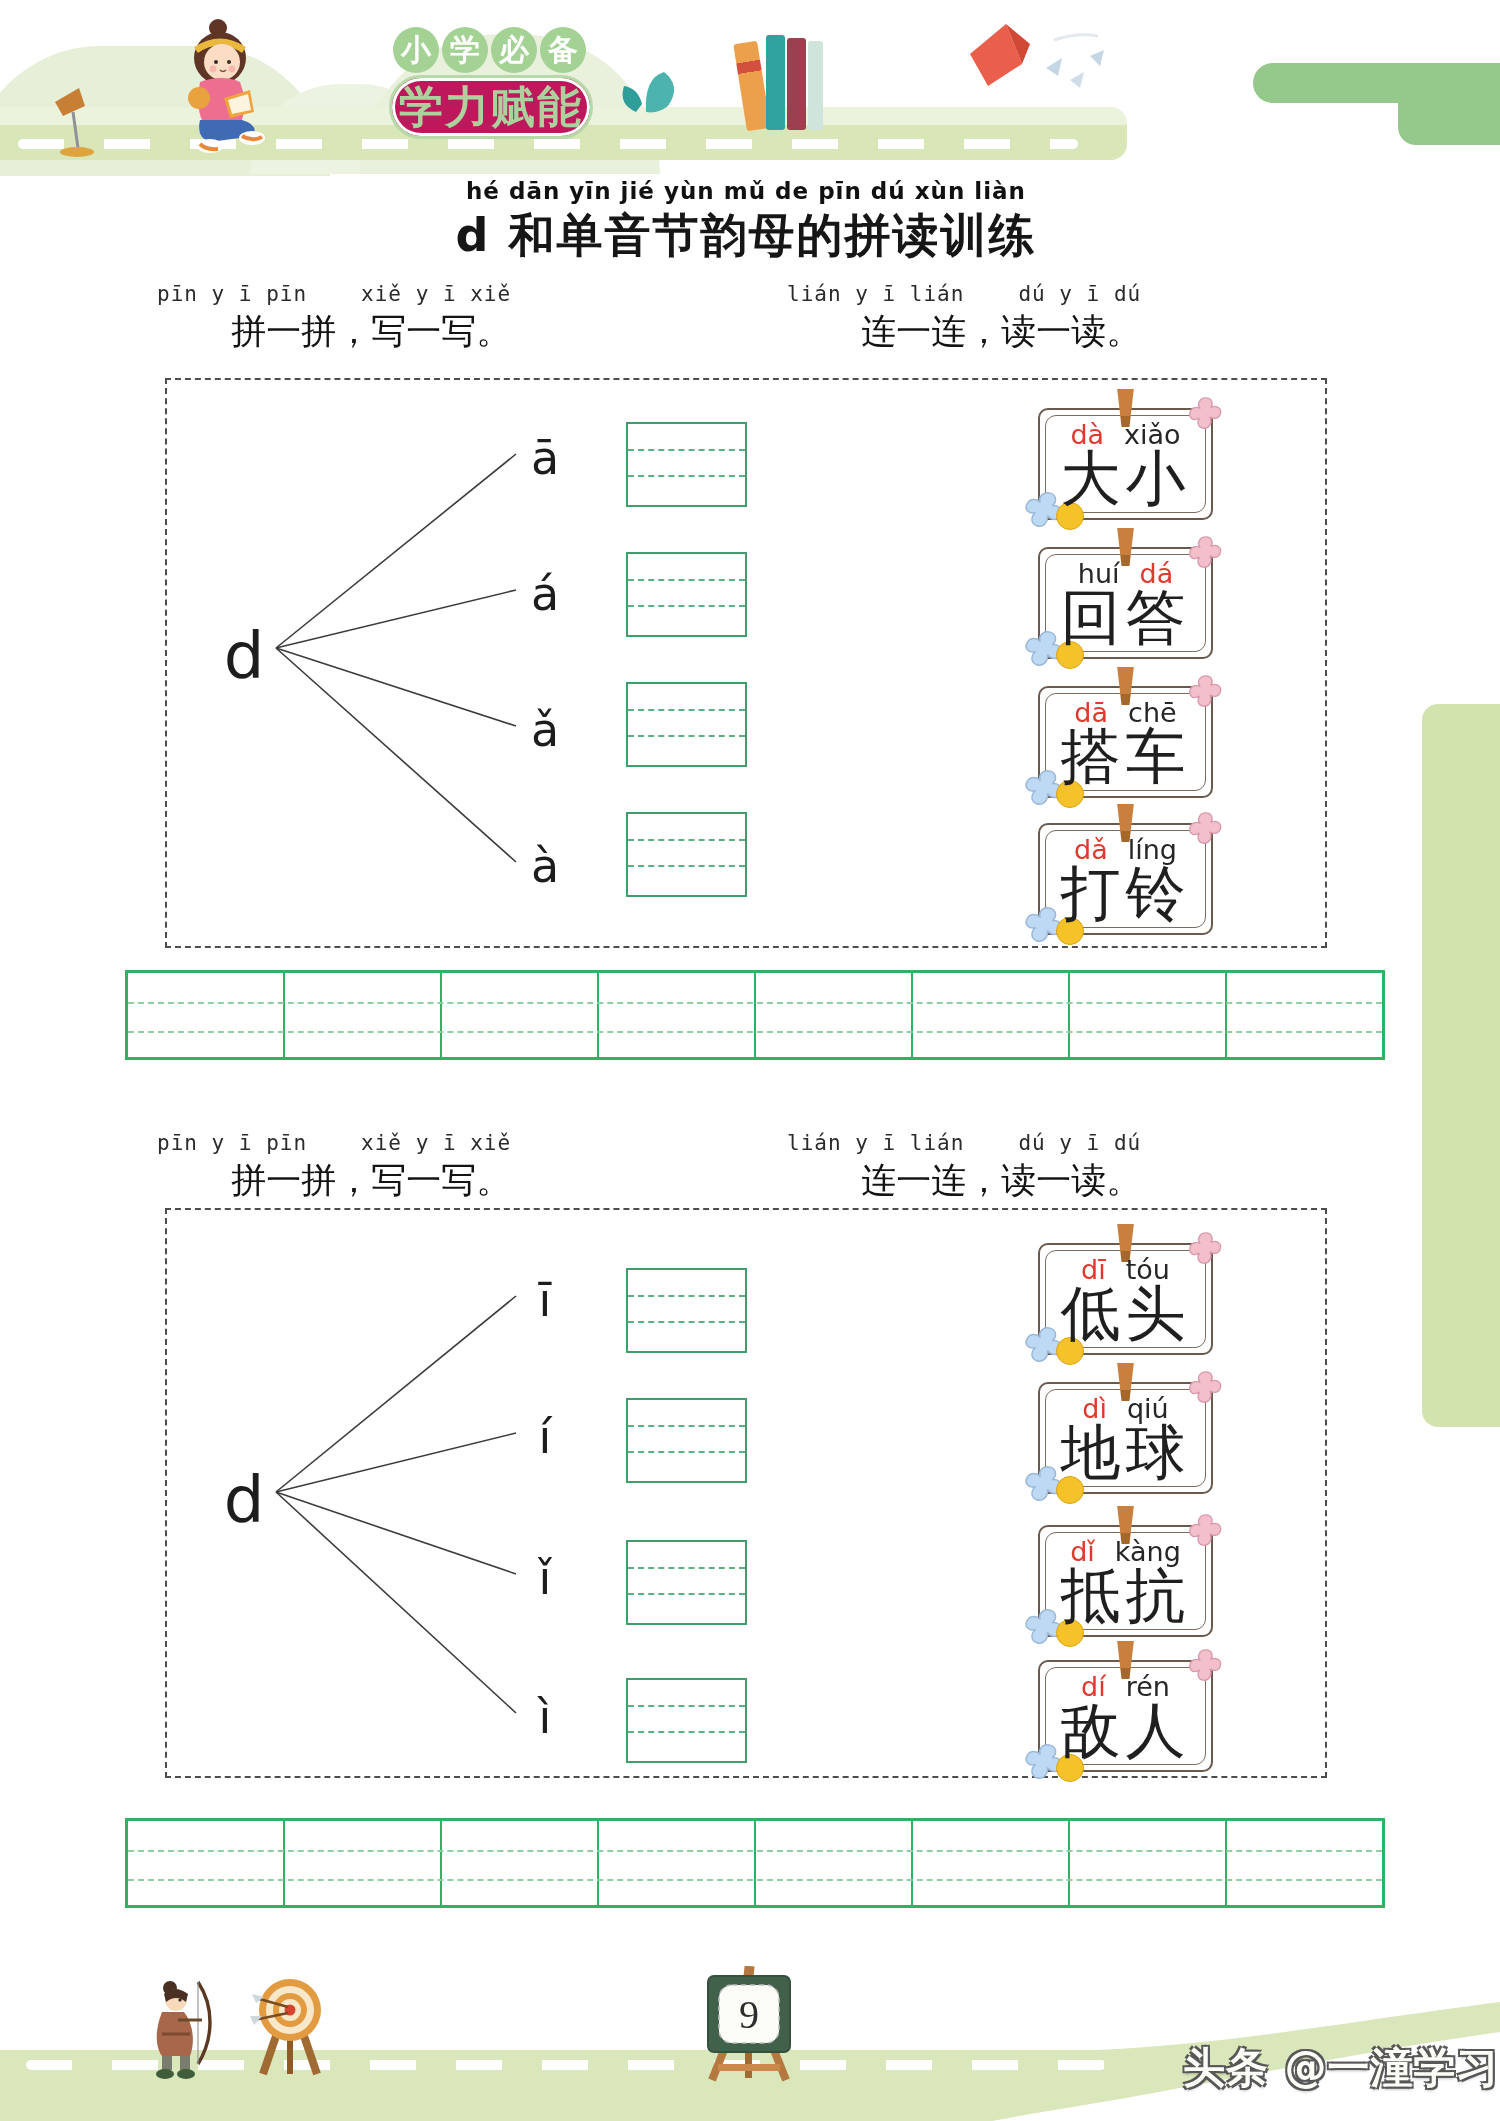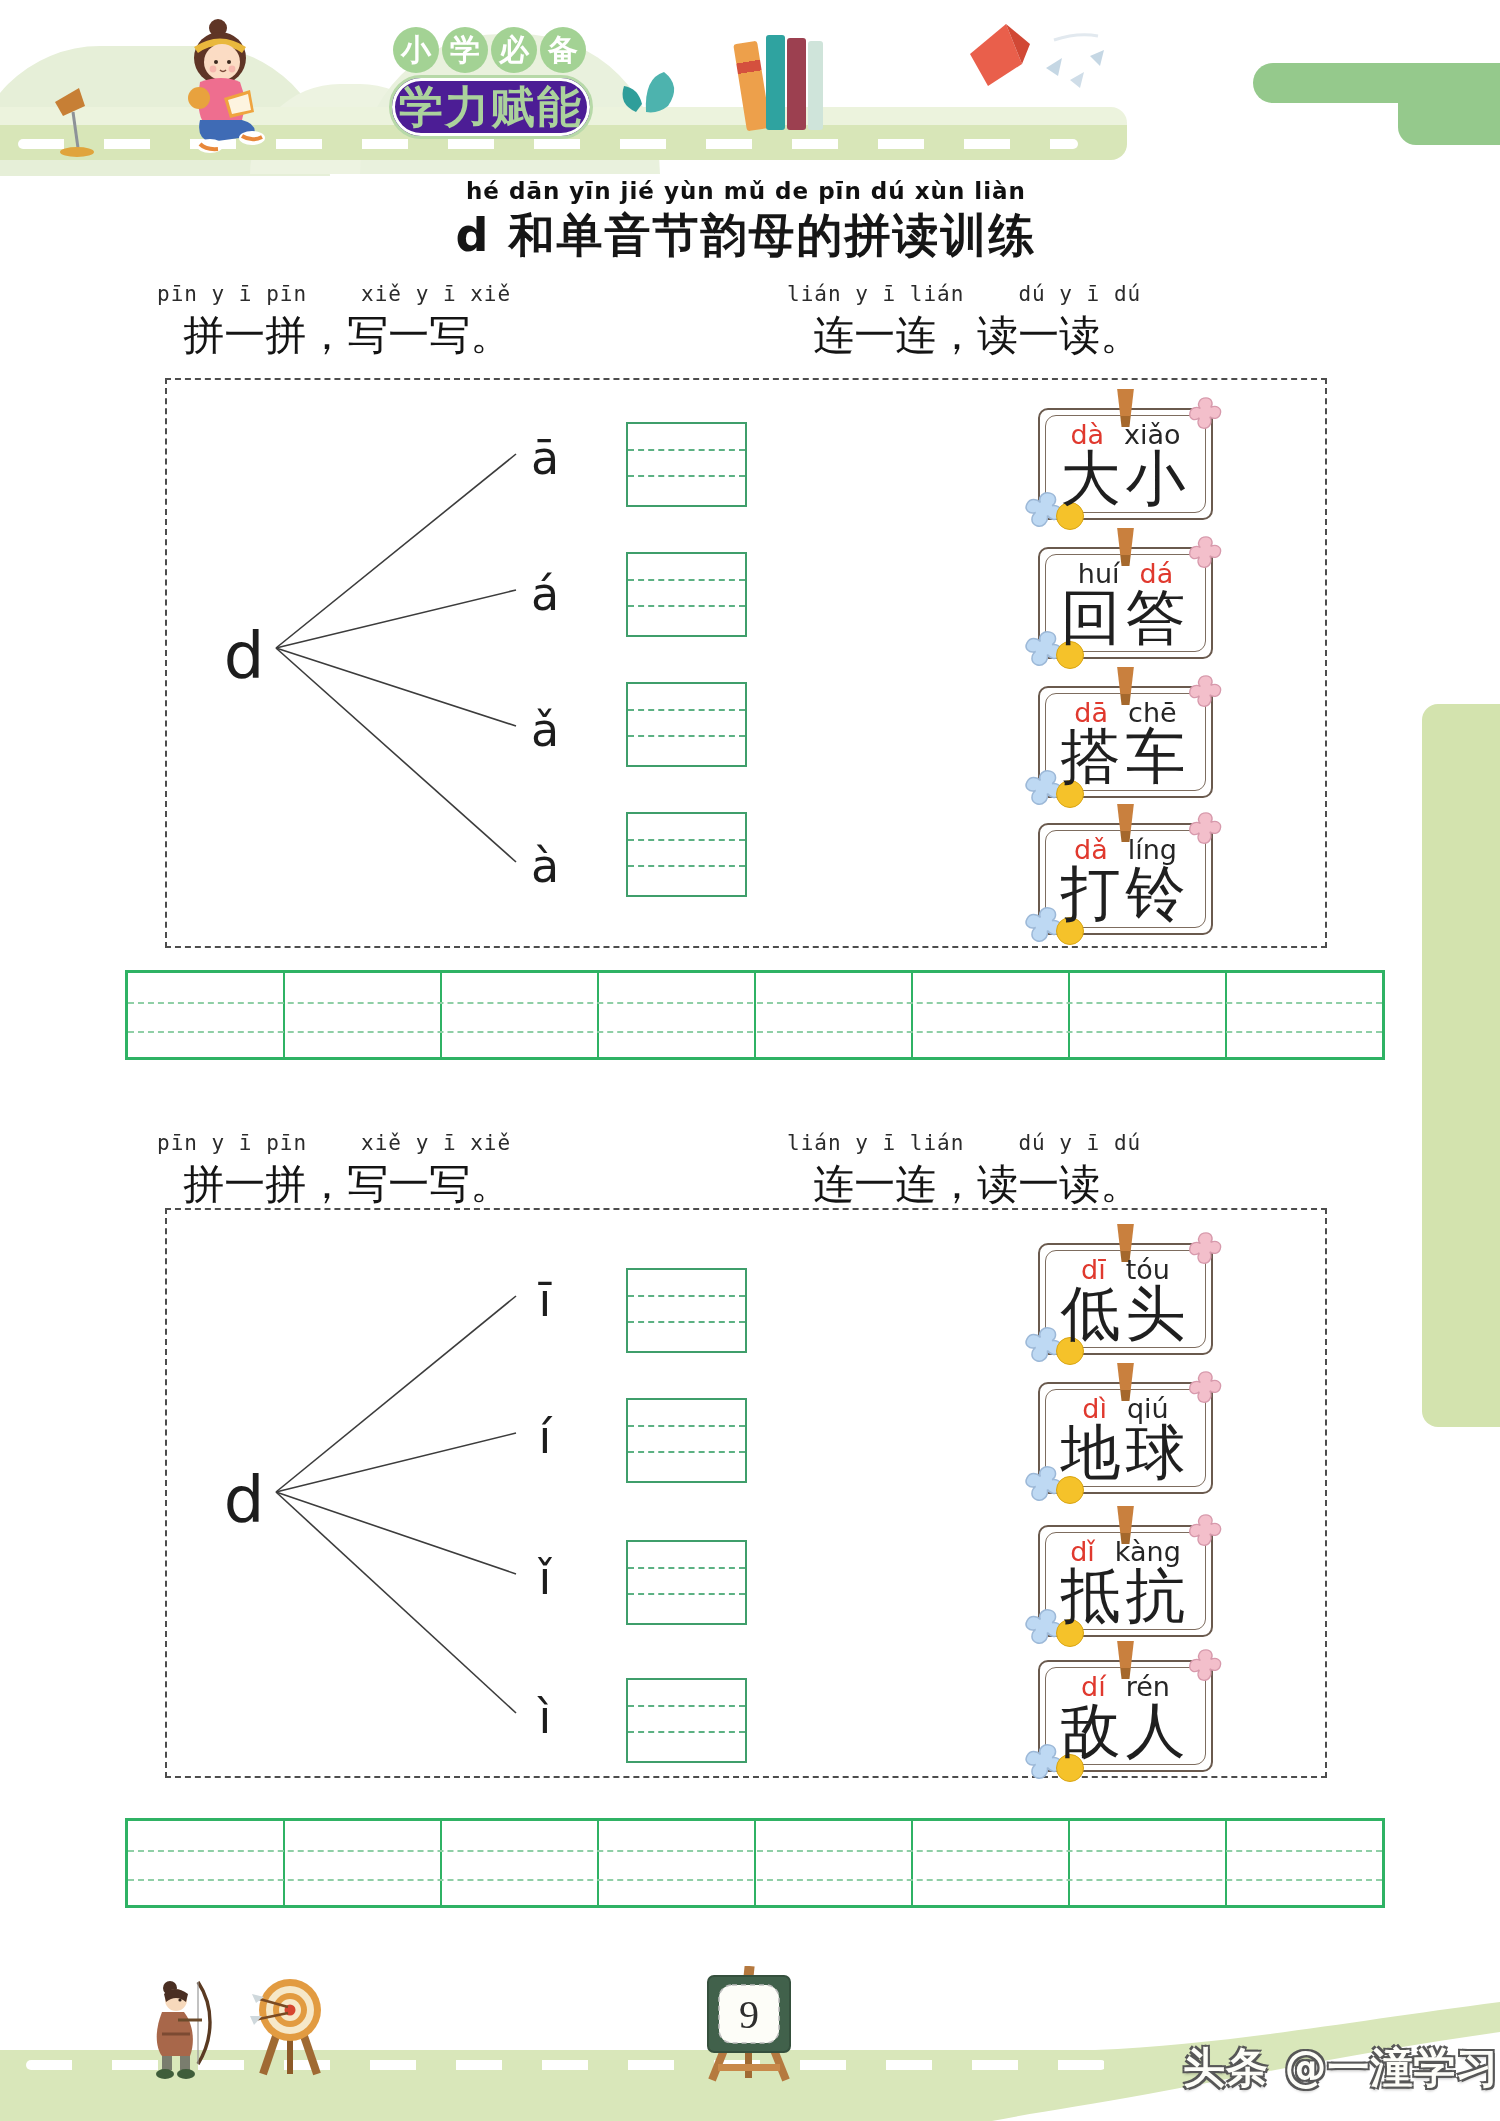--- a/index.html
+++ b/index.html
@@ -17,21 +17,21 @@
         background:repeating-linear-gradient(90deg,#ffffff 0 46px,rgba(255,255,255,0) 46px 86px);}
   .corner-bar{position:absolute;background:var(--bracket_green);}
   .corner-bar.a{left:1253px;top:63px;width:247px;height:40px;border-radius:20px 0 0 20px;}
   .corner-bar.b{left:1398px;top:100px;width:102px;height:45px;border-radius:0 0 0 18px;}
   .side-tab{position:absolute;left:1422px;top:704px;width:78px;height:723px;background:var(--tab_green);border-radius:16px 0 0 16px;}
 
   .badge-top{position:absolute;left:393px;top:27px;display:flex;gap:3px;}
   .badge-top .bchar{width:46px;height:46px;border-radius:50%;background:var(--badge_green);
         color:#fff;font-size:30px;line-height:46px;text-align:center;font-weight:bold;
         font-family:"Liberation Serif",serif;}
-  .badge-pill{position:absolute;left:389px;top:75px;width:198px;height:58px;background:#4c1d95;
+  .badge-pill{position:absolute;left:389px;top:75px;width:198px;height:58px;background:#be185d;
         border:3px solid #b7d9a8;border-radius:32px;box-shadow:inset 0 0 0 3px #fff;
         display:flex;align-items:center;justify-content:center;font-size:44px;font-weight:bold;
         color:var(--pill_green);letter-spacing:2px;font-family:"Liberation Serif",serif;}
 
   .books{position:absolute;left:740px;top:32px;width:96px;height:100px;}
   .books div{position:absolute;bottom:2px;}
   .books .bk1{left:0;width:24px;height:88px;background:linear-gradient(#eda04b 0 22%,#d4503e 22% 34%,#eda04b 34%);transform:rotate(-9deg);border-radius:3px;}
   .books .bk2{left:26px;width:19px;height:95px;background:#2fa3a0;border-radius:3px;}
   .books .bk3{left:47px;width:19px;height:92px;background:#9c4050;border-radius:3px;}
   .books .bk4{left:68px;width:15px;height:89px;background:#cfe4da;border-radius:3px;}
@@ -40,21 +40,21 @@
   .title-block{position:absolute;left:0;top:178px;width:1492px;text-align:center;color:#111;}
   .title-pinyin{font-size:23px;font-weight:bold;letter-spacing:1px;}
   .page-title{margin-top:1px;font-size:46px;font-weight:bold;letter-spacing:2px;color:#161616;}
 
   
   .worksheet{position:absolute;inset:0;pointer-events:none;}
   .worksheet *{pointer-events:auto;}
   .sec-head{position:absolute;white-space:nowrap;color:#1a1a1a;text-align:right;}
   .sec-head .py-row{display:flex;gap:54px;font-family:"DejaVu Sans Mono",monospace;
         font-size:21px;letter-spacing:1px;color:#2b2b2b;}
-  .sec-head .cn{margin-top:2px;font-size:41px;font-family:"Liberation Serif","DejaVu Serif",serif;color:#141414;}
+  .sec-head .cn{margin-top:2px;font-size:35px;font-family:"Liberation Serif","DejaVu Serif",serif;color:#141414;}
   .dashed-box{position:absolute;left:165px;width:1162px;height:570px;border:2px dashed #4d4d4d;box-sizing:border-box;}
   .connector-svg{position:absolute;left:165px;width:1162px;height:570px;}
   .initial-letter{position:absolute;transform:translate(-50%,-50%);font-size:64px;color:#1d1d1d;}
   .final-letter{position:absolute;transform:translate(-50%,-50%);font-size:46px;color:#1d1d1d;}
   .writebox{position:absolute;left:626px;width:121px;height:85px;border:2px solid #3f9e6b;box-sizing:border-box;background:#fff;}
   .writebox .guide{position:absolute;left:0;width:100%;border-top:2px dashed #5cb183;}
   .writebox .guide.g1{top:31%;}
   .writebox .guide.g2{top:63%;}
 
   

